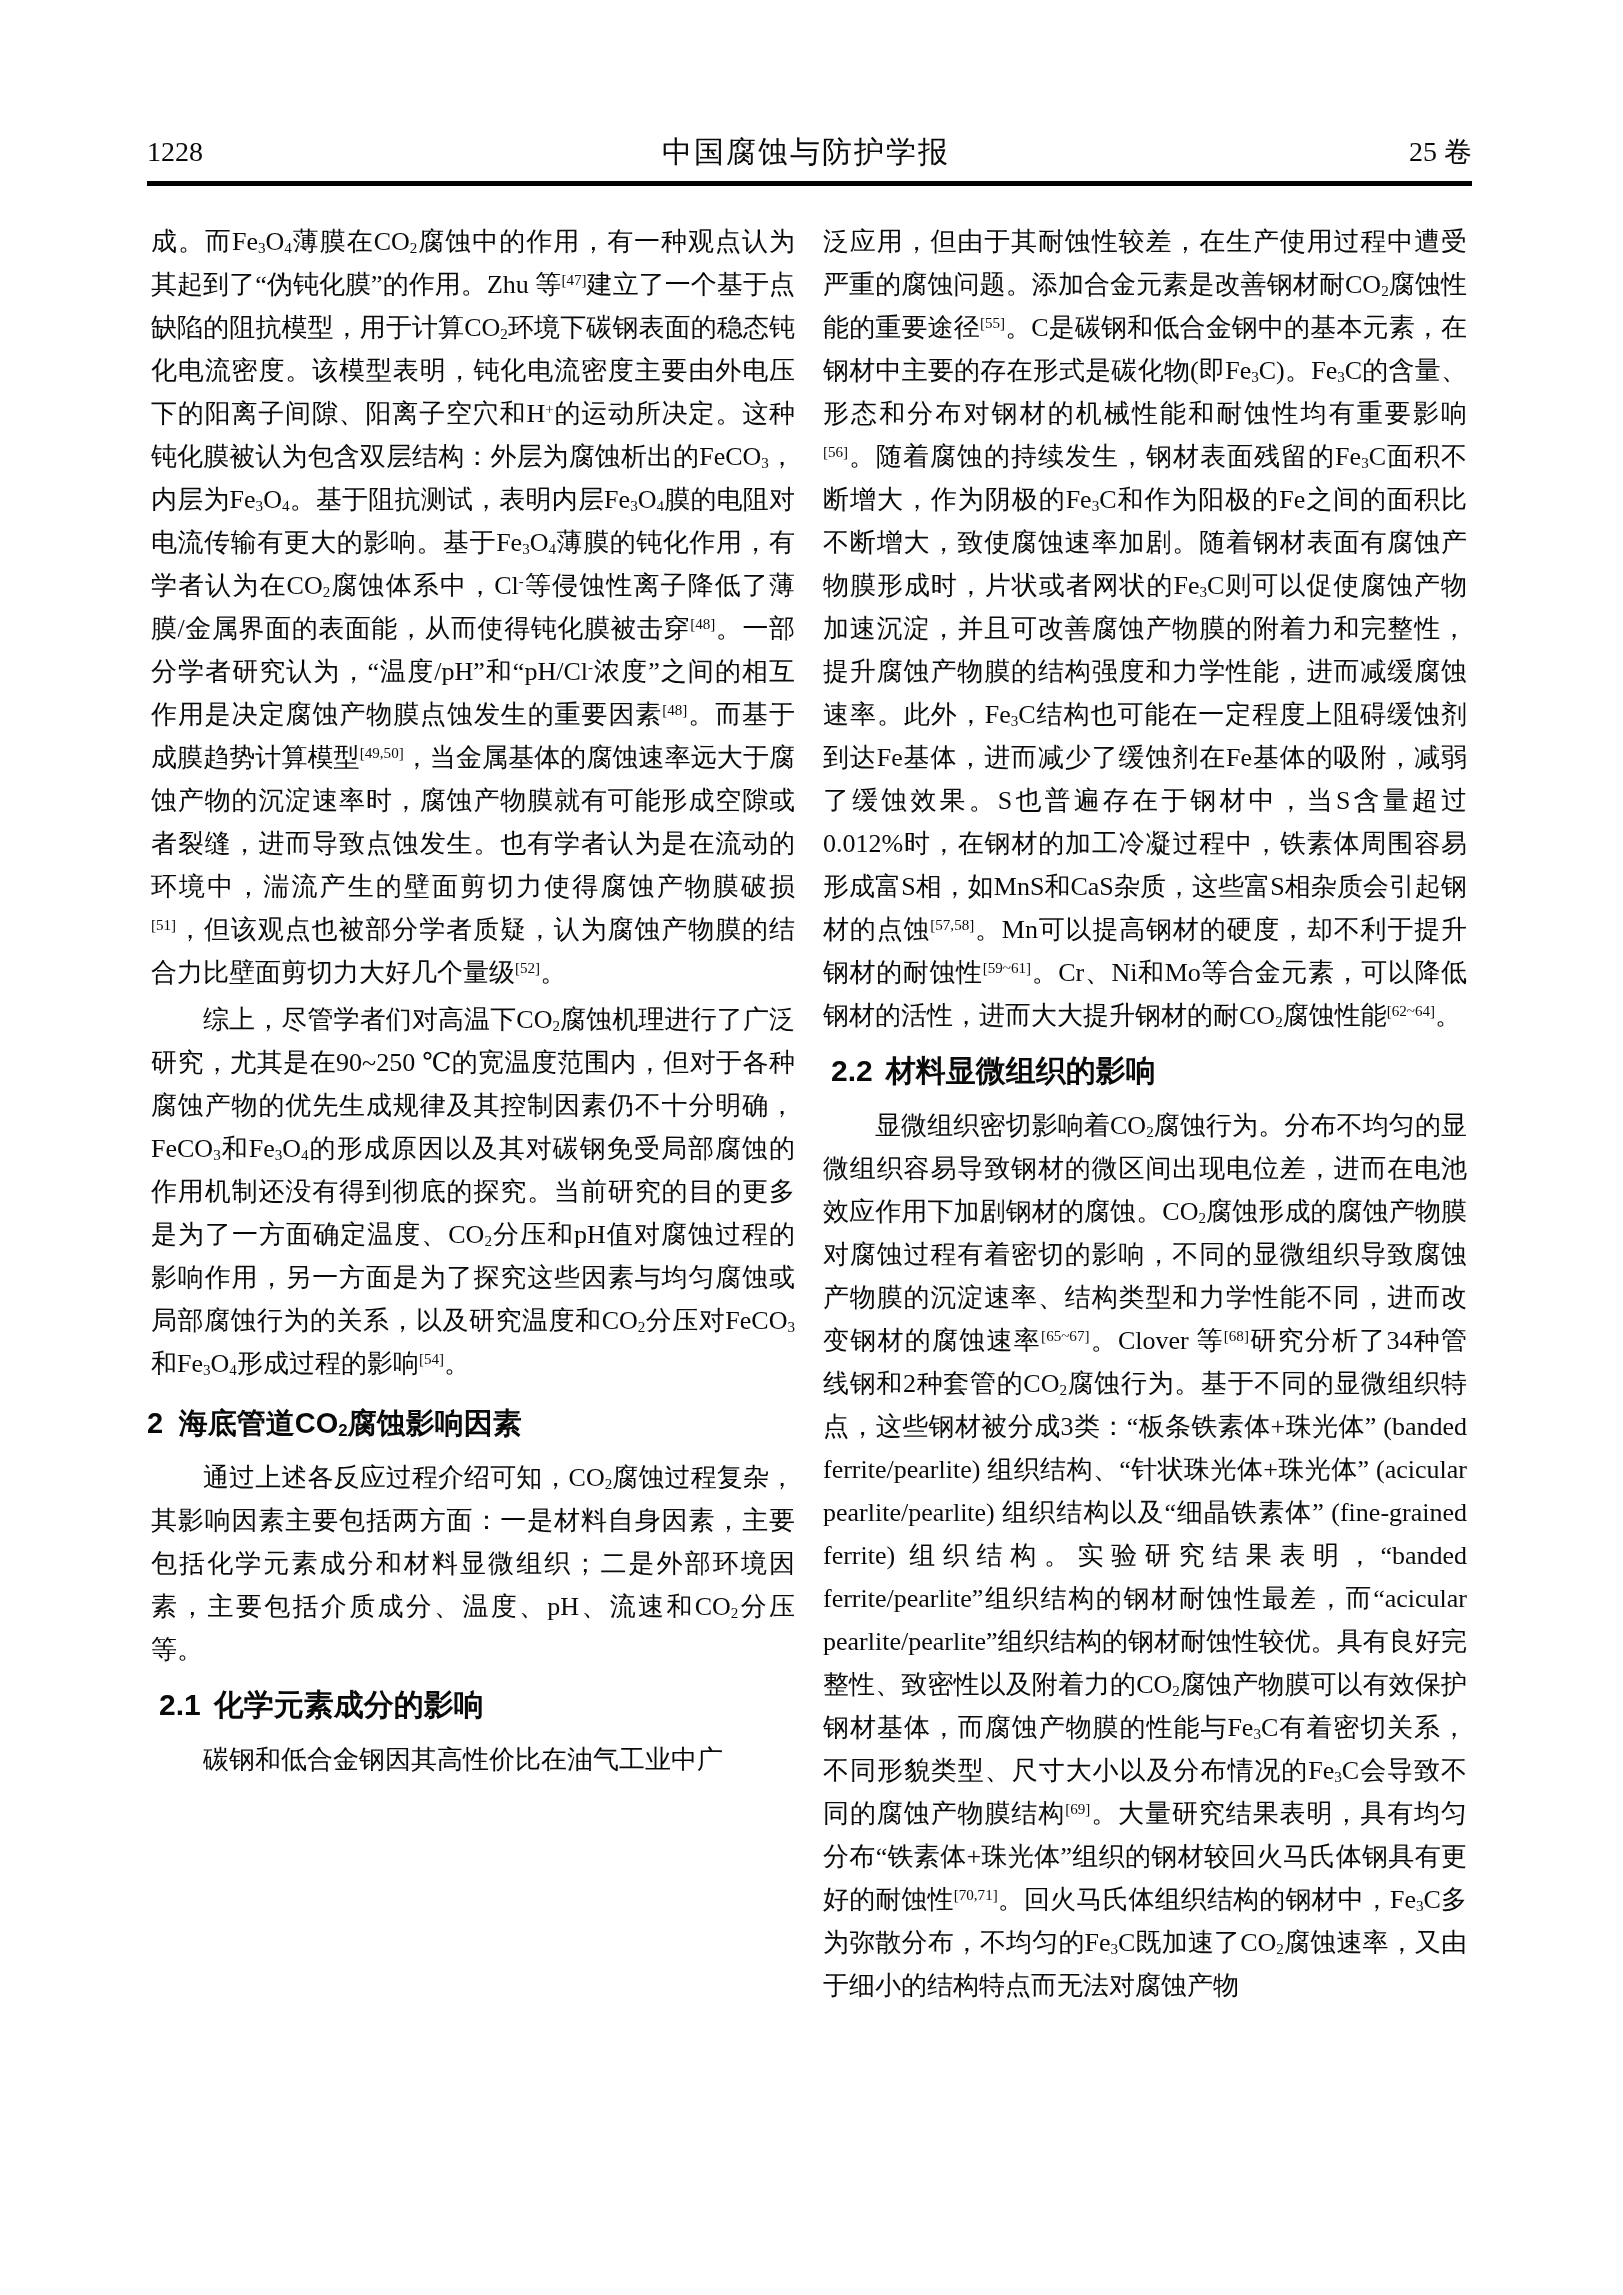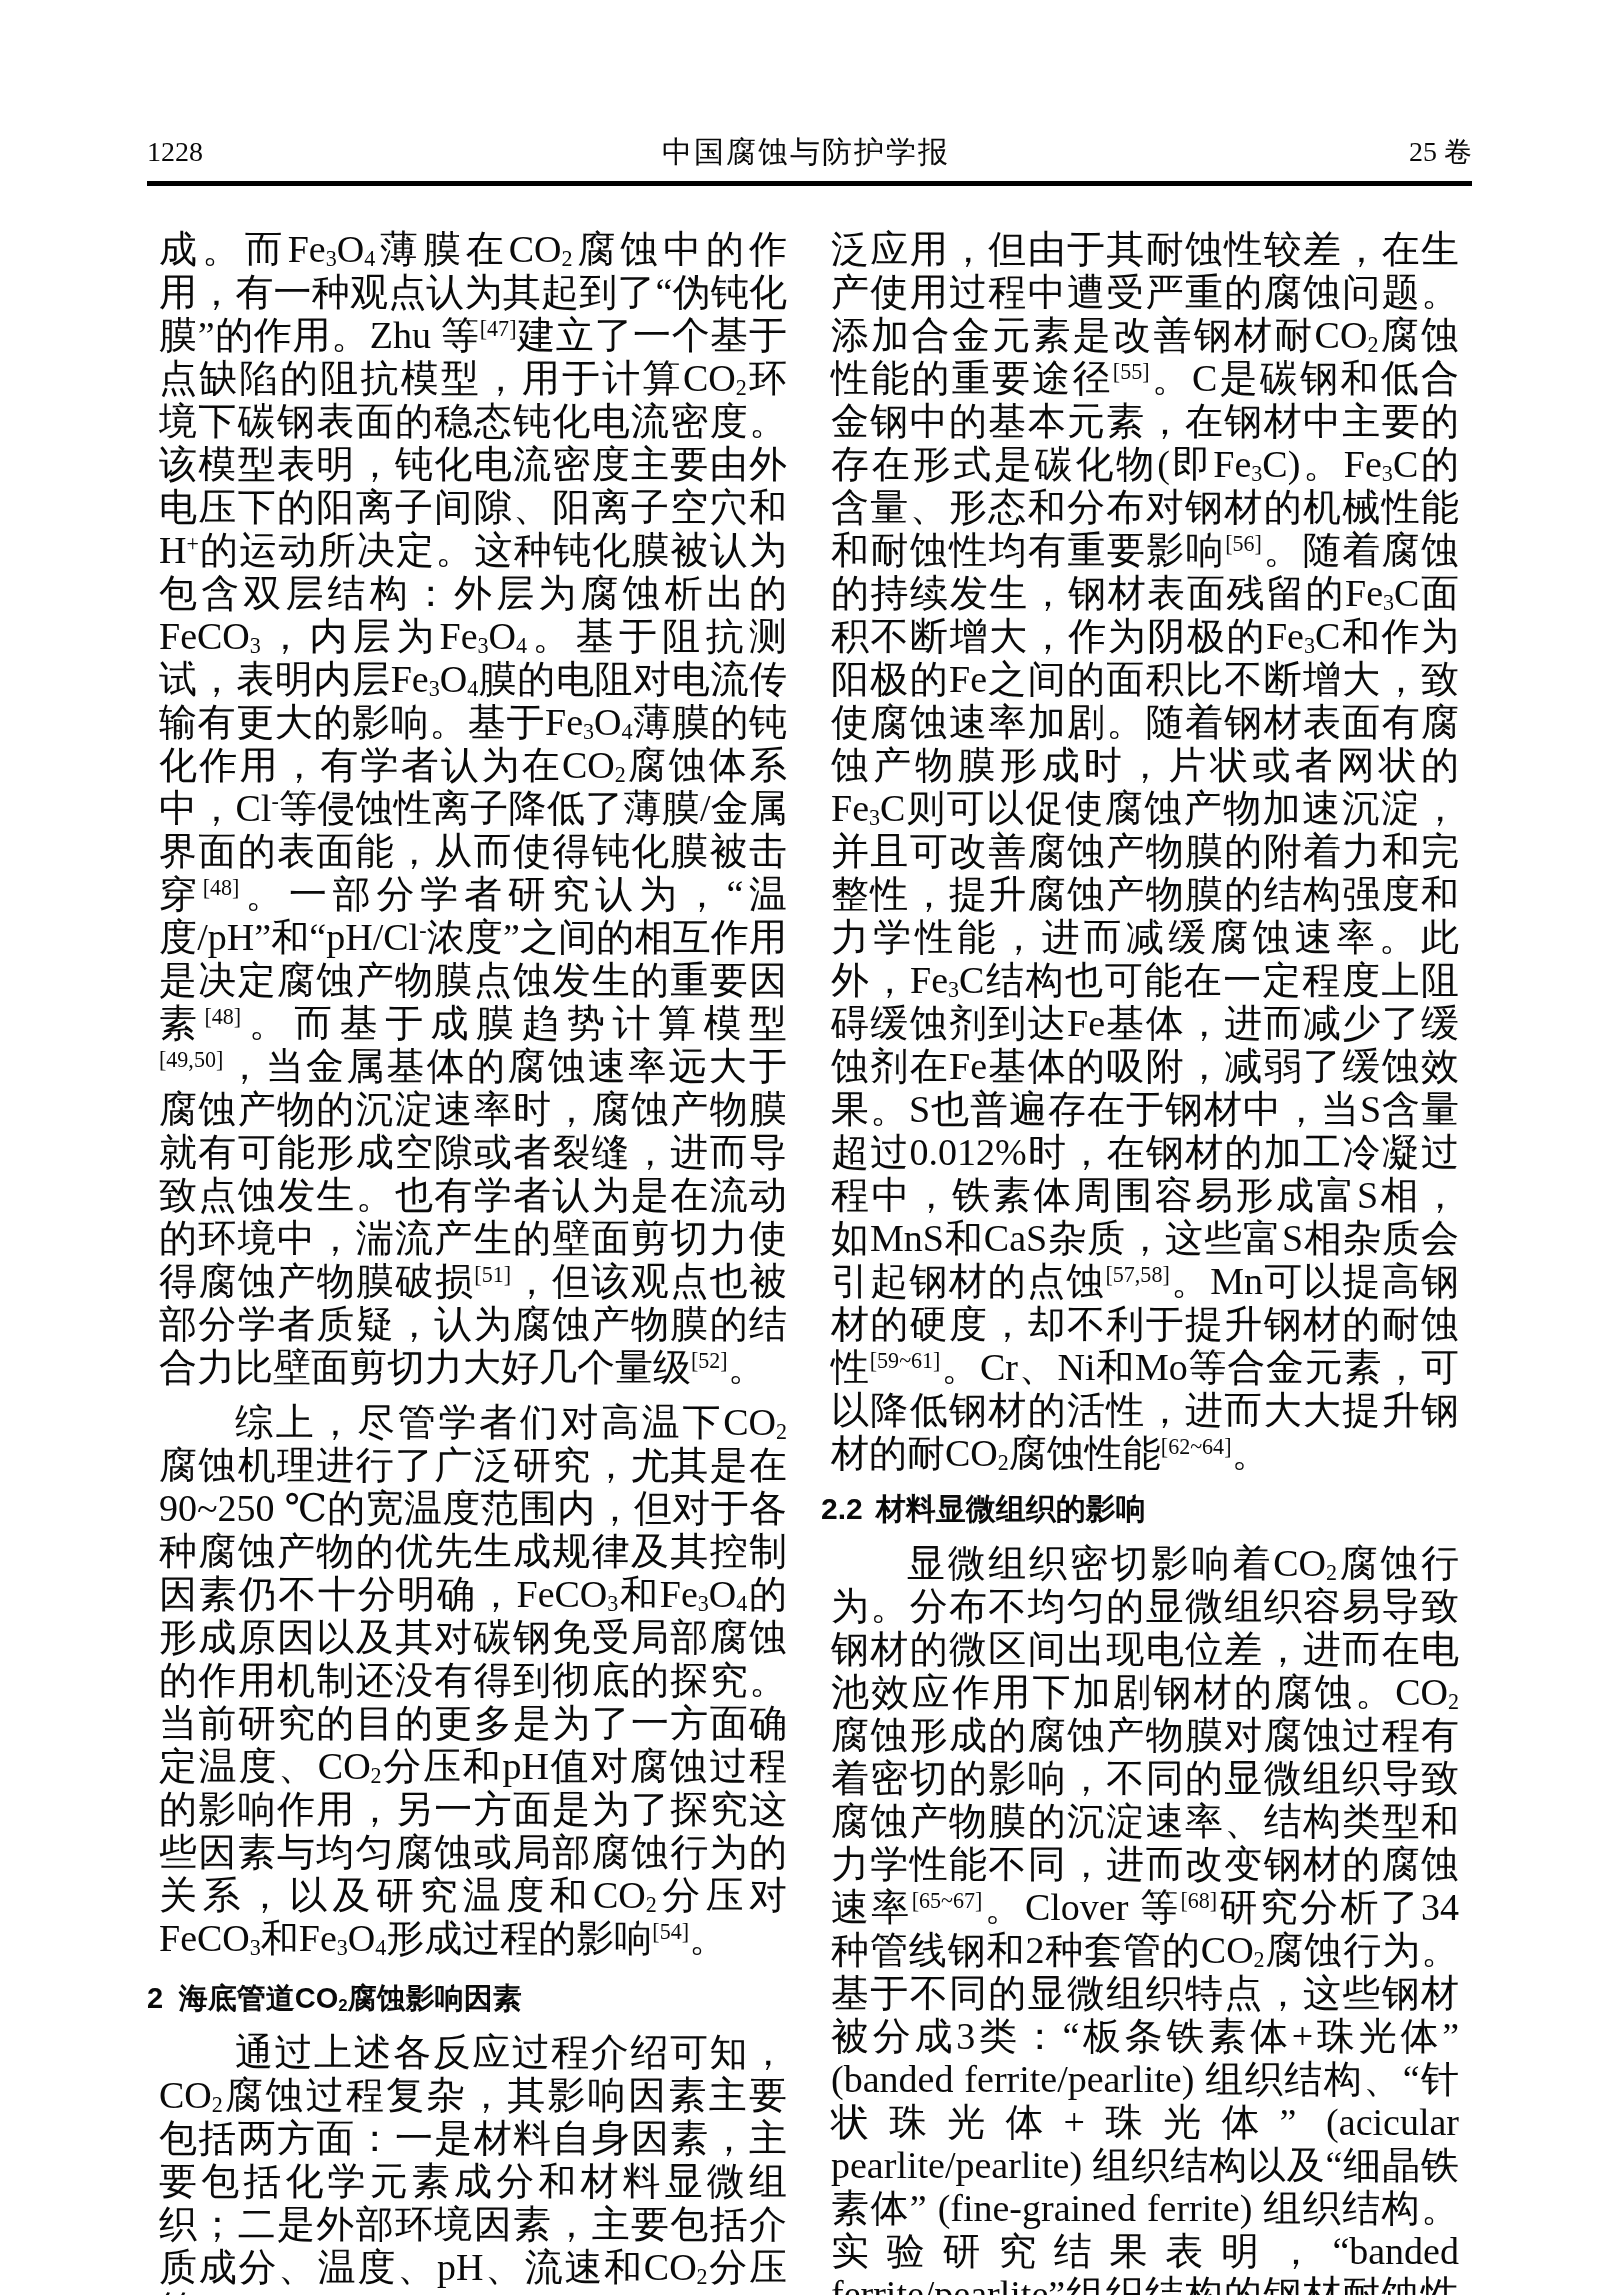--- a/index.html
+++ b/index.html
@@ -39,40 +39,40 @@
   .columns {
     position: absolute;
     top: 216px;
     left: 147px;
     width: 1325px;
     display: flex;
     gap: 20px;
   }
   .col { width: 652px; }
   .para {
-    margin: 12px;
-    font-size: 38px;
+    margin: 4px;
+    font-size: 26px;
     line-height: 43px;
     text-align: justify;
   }
   .para.indent { text-indent: 2em; }
   sub, sup { font-size: 0.58em; line-height: 0; }
   sup { vertical-align: 0.55em; }
   sub { vertical-align: -0.18em; }
   .heading1 {
     margin: 17px 0 11.8px 0;
     font-family: "Liberation Sans", "DejaVu Sans", sans-serif;
     font-weight: bold;
     font-size: 29px;
     line-height: 42px;
     text-align: left;
   }
   .heading1 .hnum { margin-right: 15.7px; }
   .heading2 {
-    margin: 2px;
+    margin: 12px;
     font-family: "Liberation Sans", "DejaVu Sans", sans-serif;
     font-weight: bold;
     font-size: 30px;
     line-height: 43px;
     text-align: left;
   }
   .heading2 .hnum { margin-right: 13px; }
 </style>
 </head>
 <body>

